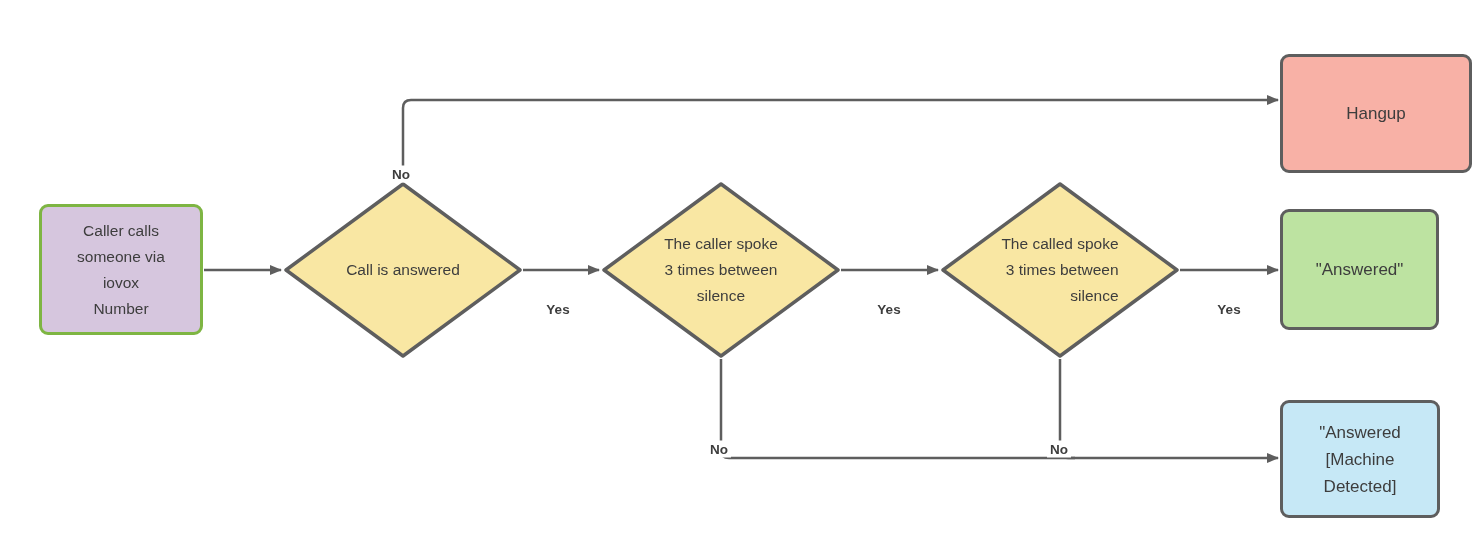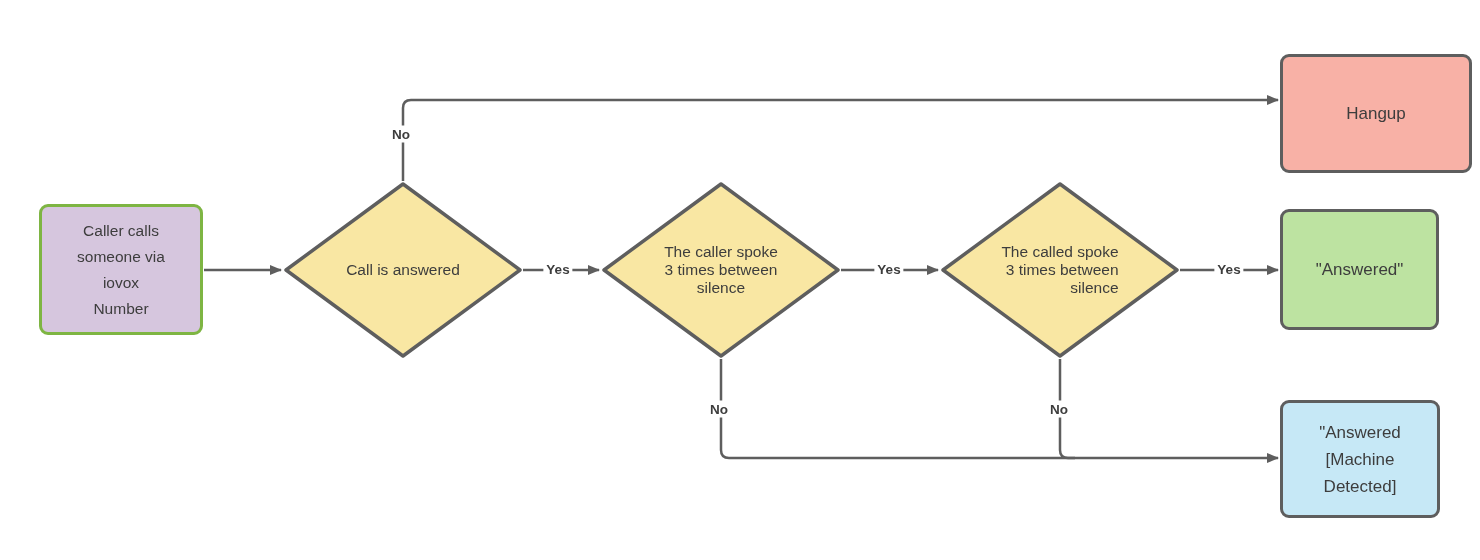--- a/index.html
+++ b/index.html
@@ -25,27 +25,27 @@
   .node-answered{left:1280px;top:209px;width:159px;height:121px;background:#bde3a1;}
   .node-machine{left:1280px;top:400px;width:160px;height:118px;background:#c6e8f6;}
 
   .diamond{width:240px;height:178px;background:transparent;}
   .d1{left:283px;top:181px;}
   .d2{left:601px;top:181px;}
   .d3{left:940px;top:181px;text-align:right;}
   .diamond svg{position:absolute;left:0;top:0;width:100%;height:100%;}
   .diamond polygon{fill:#f9e7a3;stroke:#5e5e5e;stroke-width:3.5;stroke-linejoin:round;}
   .diamond .dlabel{
-    position:relative;z-index:2;font-size:15.5px;line-height:18px;white-space:pre-line;
+    position:relative;z-index:2;font-size:15.5px;line-height:26px;white-space:pre-line;
   }
 
   .edge-label{
     position:absolute;transform:translate(-50%,-50%);
     font-size:13.5px;font-weight:700;color:#3d3d3d;background:#ffffff;
-    padding:0 3px;line-height:17px;z-index:3;
+    padding:0 3px;line-height:17px;z-index:3;margin-top:40px;
   }
   .lbl-no1{left:401px;top:134px;}
   .lbl-yes1{left:558px;top:269px;}
   .lbl-yes2{left:889px;top:269px;}
   .lbl-yes3{left:1229px;top:269px;}
   .lbl-no2{left:719px;top:409px;}
   .lbl-no3{left:1059px;top:409px;}
 </style>
 </head>
 <body>

